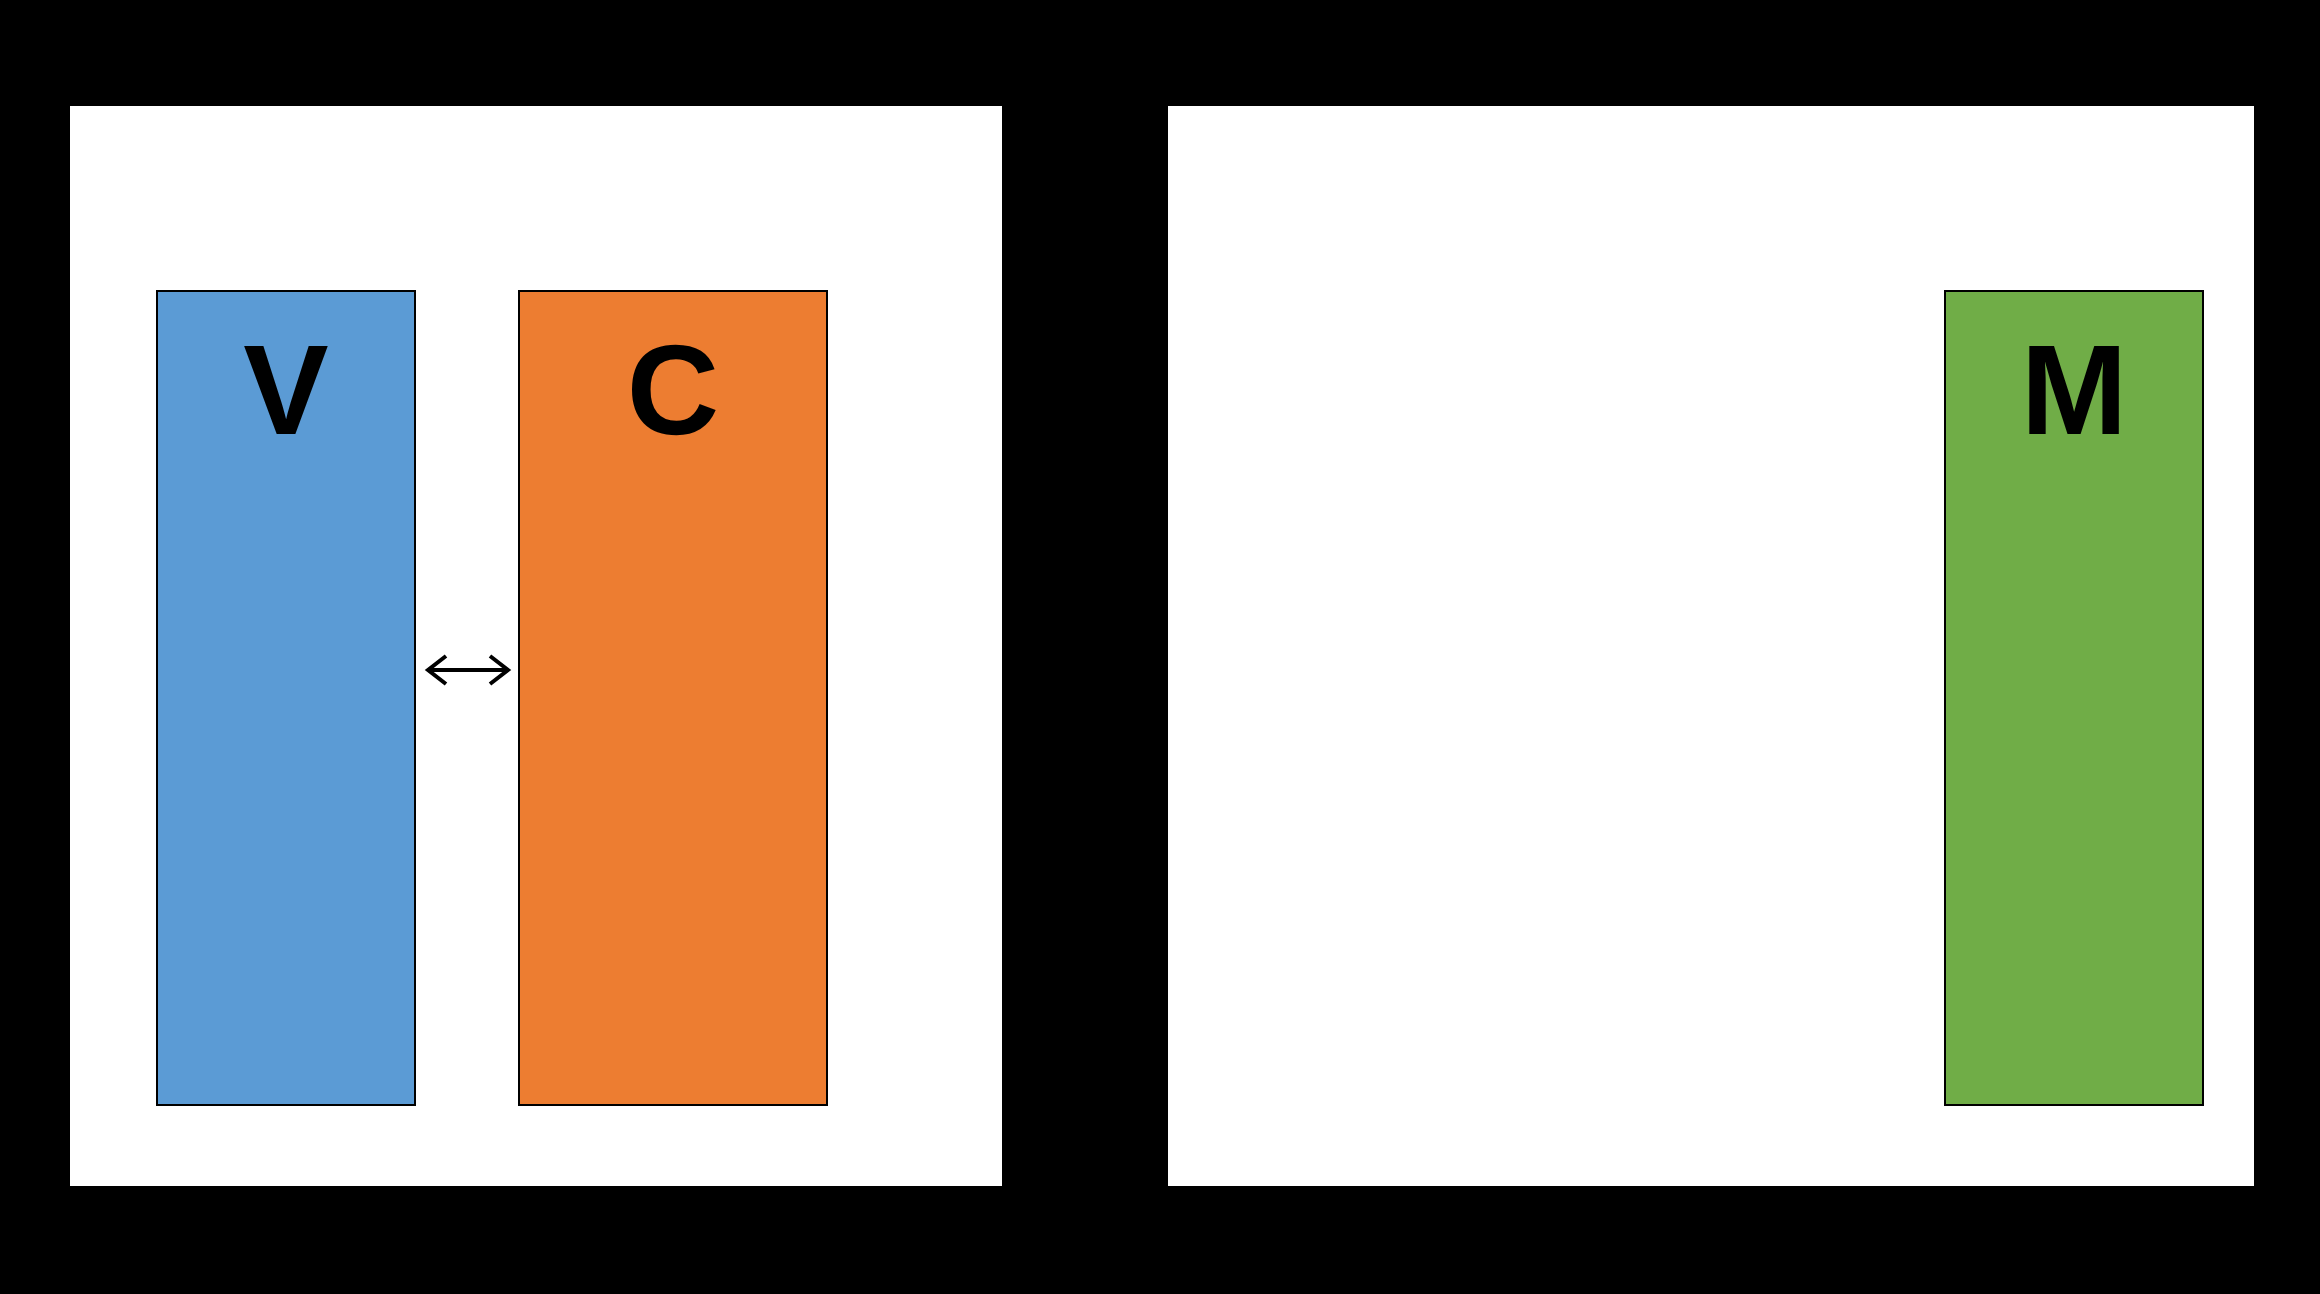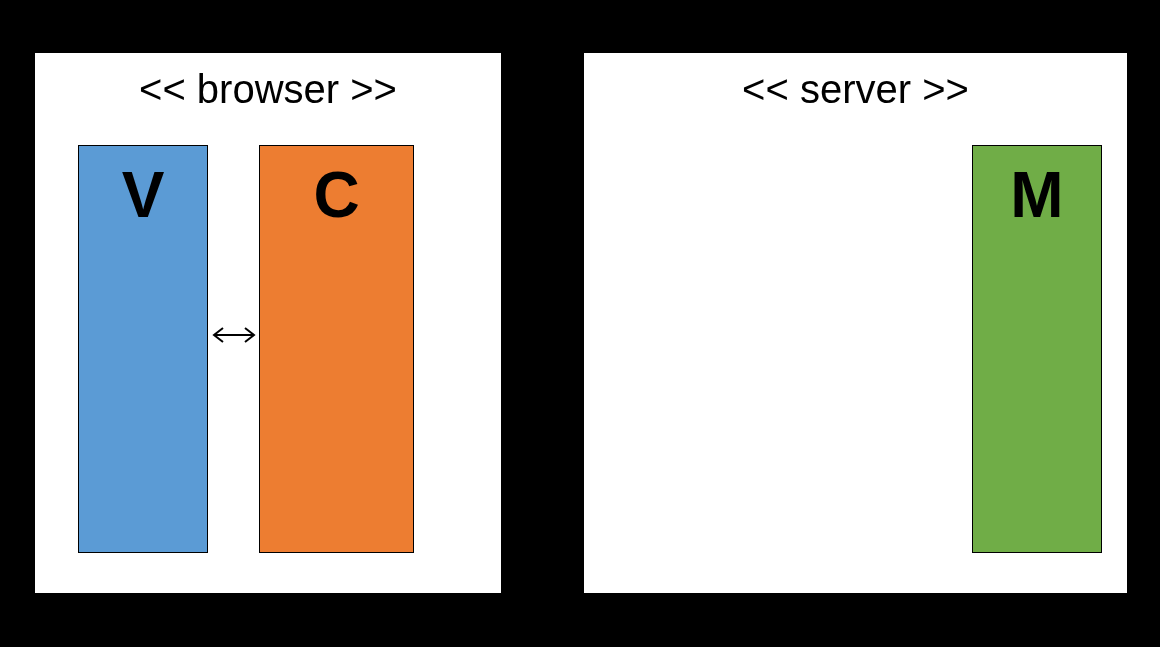--- a/index.html
+++ b/index.html
@@ -72,26 +72,24 @@
       left: 176px;
       top: 272px;
       width: 46px;
       height: 20px;
     }
   </style>
 </head>
 <body>
 
 <div class="panel panel-left">
-  <div class="panel-title">&lt;&lt; browser &gt;&gt;</div>
   <div class="block block-v">V</div>
   <div class="block block-c">C</div>
   <svg class="arrow-dbl" viewBox="0 0 46 20">
     <line x1="4" y1="10" x2="42" y2="10" stroke="#000" stroke-width="2"></line>
     <polyline points="12,3 3,10 12,17" fill="none" stroke="#000" stroke-width="2"></polyline>
     <polyline points="34,3 43,10 34,17" fill="none" stroke="#000" stroke-width="2"></polyline>
   </svg>
 </div>
 
 <div class="panel panel-right">
-  <div class="panel-title">&lt;&lt; server &gt;&gt;</div>
   <div class="block block-m">M</div>
 </div>
 
 </body></html>

